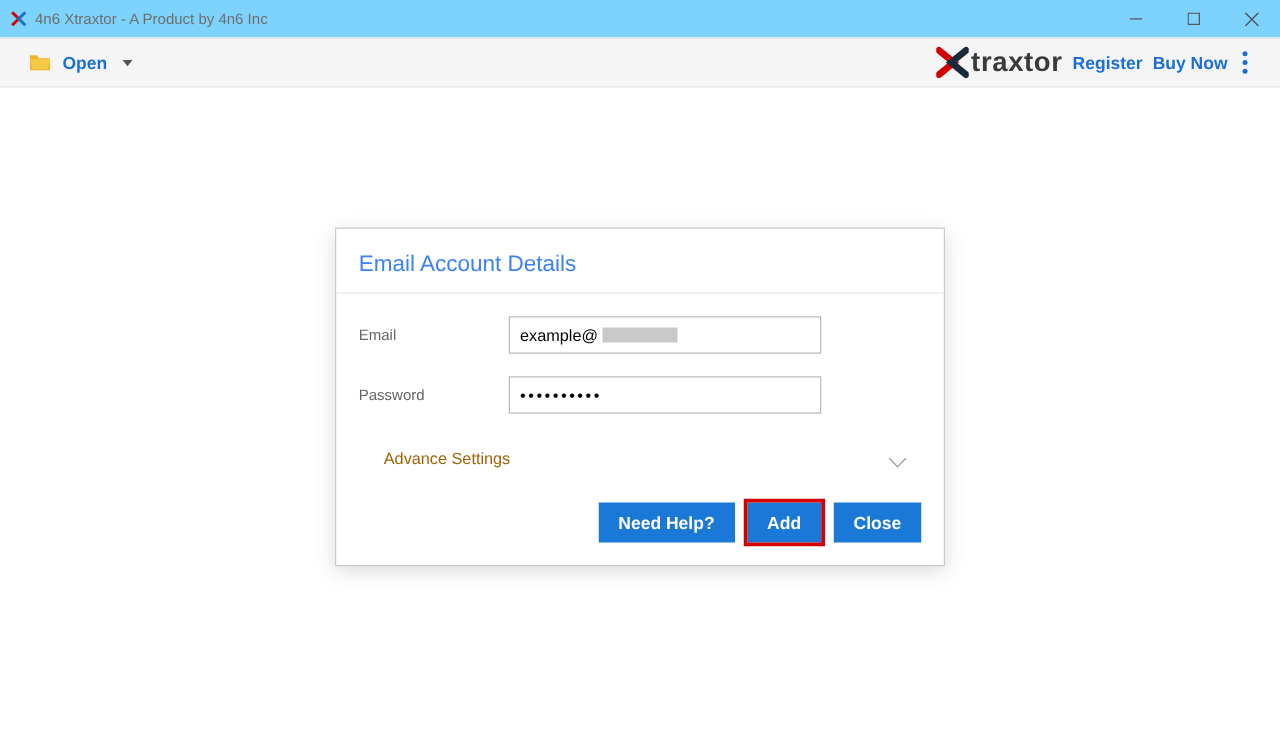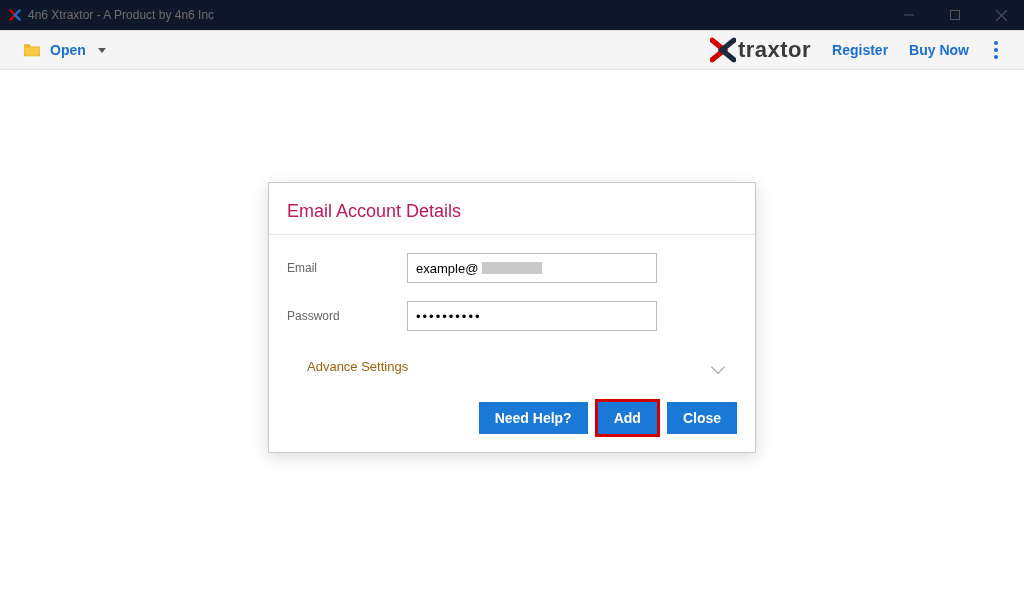--- a/index.html
+++ b/index.html
@@ -12,21 +12,21 @@
       overflow: hidden;
       position: relative;
     }
     
     .titlebar {
       display: flex;
       align-items: center;
       justify-content: space-between;
       height: 30px;
       padding: 0 0 0 8px;
-      background: #0f172a;
+      background: #7dd3fc;
       text-align: center;
     }
     .titlebar-left {
       display: flex;
       align-items: center;
       color: #6e6e6e;
       font-size: 12px;
       gap: 6px;
     }
     .app-icon svg { display: block; }
@@ -64,21 +64,21 @@
     .caret-down {
       width: 0; height: 0;
       border-left: 4px solid transparent;
       border-right: 4px solid transparent;
       border-top: 5px solid #555;
       margin-left: 4px;
     }
     .toolbar-right {
       display: flex;
       align-items: center;
-      gap: 21px;
+      gap: 8px;
     }
     .brand {
       display: flex;
       align-items: center;
       gap: 2px;
     }
     .brand-text {
       font-size: 22px;
       font-weight: 600;
       color: #3a3a3a;
@@ -122,21 +122,21 @@
     .dialog-title-left {
       display: flex;
       align-items: center;
       gap: 6px;
       font-size: 13px;
       color: #333;
     }
     .close-x { cursor: pointer; color: #333; padding: 2px 4px; }
     .dialog-body { padding: 14px 18px 18px 18px; }
     .dialog-heading {
-      color: #be185d;
+      color: #3b82f6;
       font-size: 18px;
       font-weight: 400;
       padding: 4px 0 12px 0;
     }
     .divider { height: 1px; background: #e6e6e6; margin: 0 -18px 18px -18px; }
     .form-row {
       display: flex;
       align-items: center;
       margin-bottom: 18px;
     }

